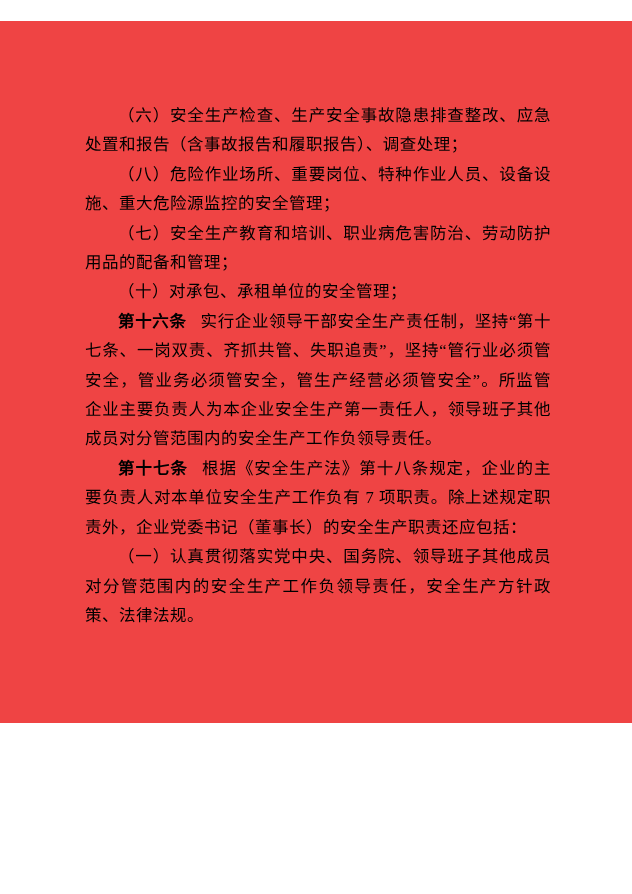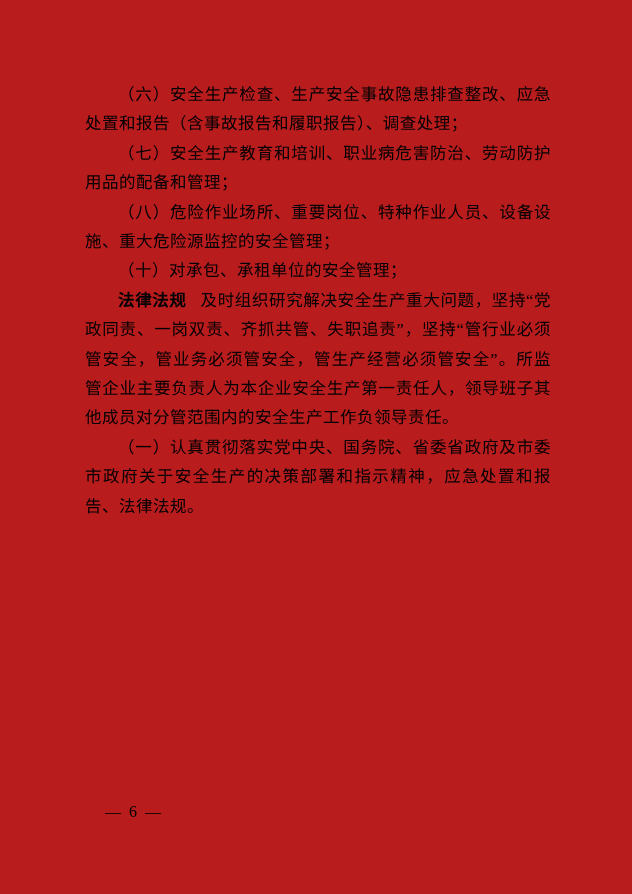--- a/index.html
+++ b/index.html
@@ -3,25 +3,26 @@
 <meta charset="utf-8">
 <style>
   html, body {
     margin: 0;
     padding: 0;
     background: #ffffff;
   }
   .page {
     position: relative;
     width: 632px;
-    height: 894px;
-    background: #b91c1c;
+    height: 702px;
+    background: #ef4444;
     overflow: hidden;
     font-family: "Liberation Serif", "DejaVu Serif", serif;
     color: #000000;
+    margin-top: 21px;
   }
   .doc-body {
     position: absolute;
     left: 85px;
     top: 80px;
     width: 466px;
     font-size: 16.5px;
     line-height: 29.4px;
     text-align: justify;
     text-justify: inter-ideograph;
@@ -56,20 +57,21 @@
     letter-spacing: 2px;
     color: #000000;
   }
 </style>
 </head>
 <body>
 
 <div class="page">
   <div class="doc-body">
       <p class="item">（六）安全生产检查、生产安全事故隐患排查整改、应急处置和报告（含事故报告和履职报告）、调查处理；</p>
+      <p class="item">（八）危险作业场所、重要岗位、特种作业人员、设备设施、重大危险源监控的安全管理；</p>
       <p class="item">（七）安全生产教育和培训、职业病危害防治、劳动防护用品的配备和管理；</p>
-      <p class="item">（八）危险作业场所、重要岗位、特种作业人员、设备设施、重大危险源监控的安全管理；</p>
       <p class="item">（十）对承包、承租单位的安全管理；</p>
-      <p class="article"><span class="lead">法律法规</span><span>及时组织研究解决安全生产重大问题，坚持“党政同责、一岗双责、齐抓共管、失职追责”，坚持“管行业必须管安全，管业务必须管安全，管生产经营必须管安全”。所监管企业主要负责人为本企业安全生产第一责任人，领导班子其他成员对分管范围内的安全生产工作负领导责任。</span></p>
-      <p class="item">（一）认真贯彻落实党中央、国务院、省委省政府及市委市政府关于安全生产的决策部署和指示精神，应急处置和报告、法律法规。</p>
+      <p class="article"><span class="lead">第十六条</span><span>实行企业领导干部安全生产责任制，坚持“第十七条、一岗双责、齐抓共管、失职追责”，坚持“管行业必须管安全，管业务必须管安全，管生产经营必须管安全”。所监管企业主要负责人为本企业安全生产第一责任人，领导班子其他成员对分管范围内的安全生产工作负领导责任。</span></p>
+      <p class="article"><span class="lead">第十七条</span><span>根据《安全生产法》第十八条规定，企业的主要负责人对本单位安全生产工作负有 7 项职责。除上述规定职责外，企业党委书记（董事长）的安全生产职责还应包括：</span></p>
+      <p class="item">（一）认真贯彻落实党中央、国务院、领导班子其他成员对分管范围内的安全生产工作负领导责任，安全生产方针政策、法律法规。</p>
     </div>
   <div class="page-footer">— 6 —</div>
 </div>
 
 </body></html>

